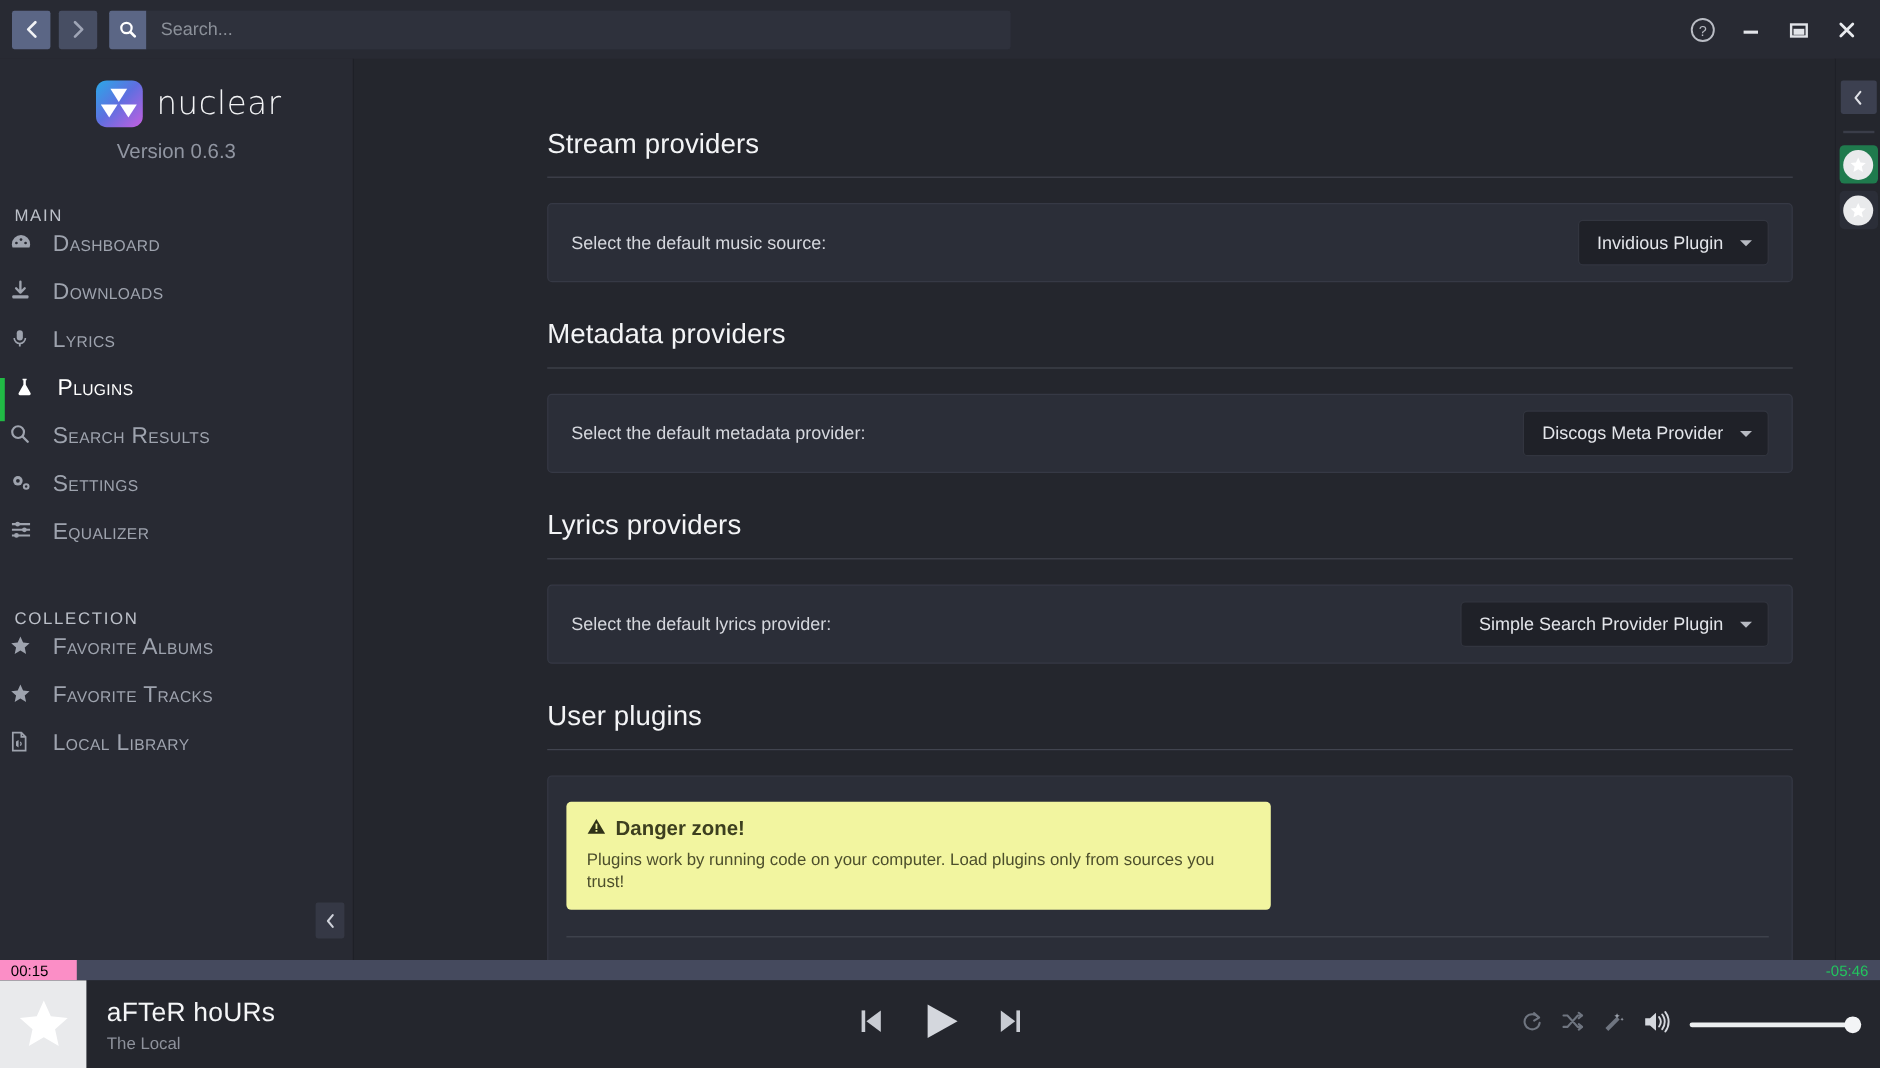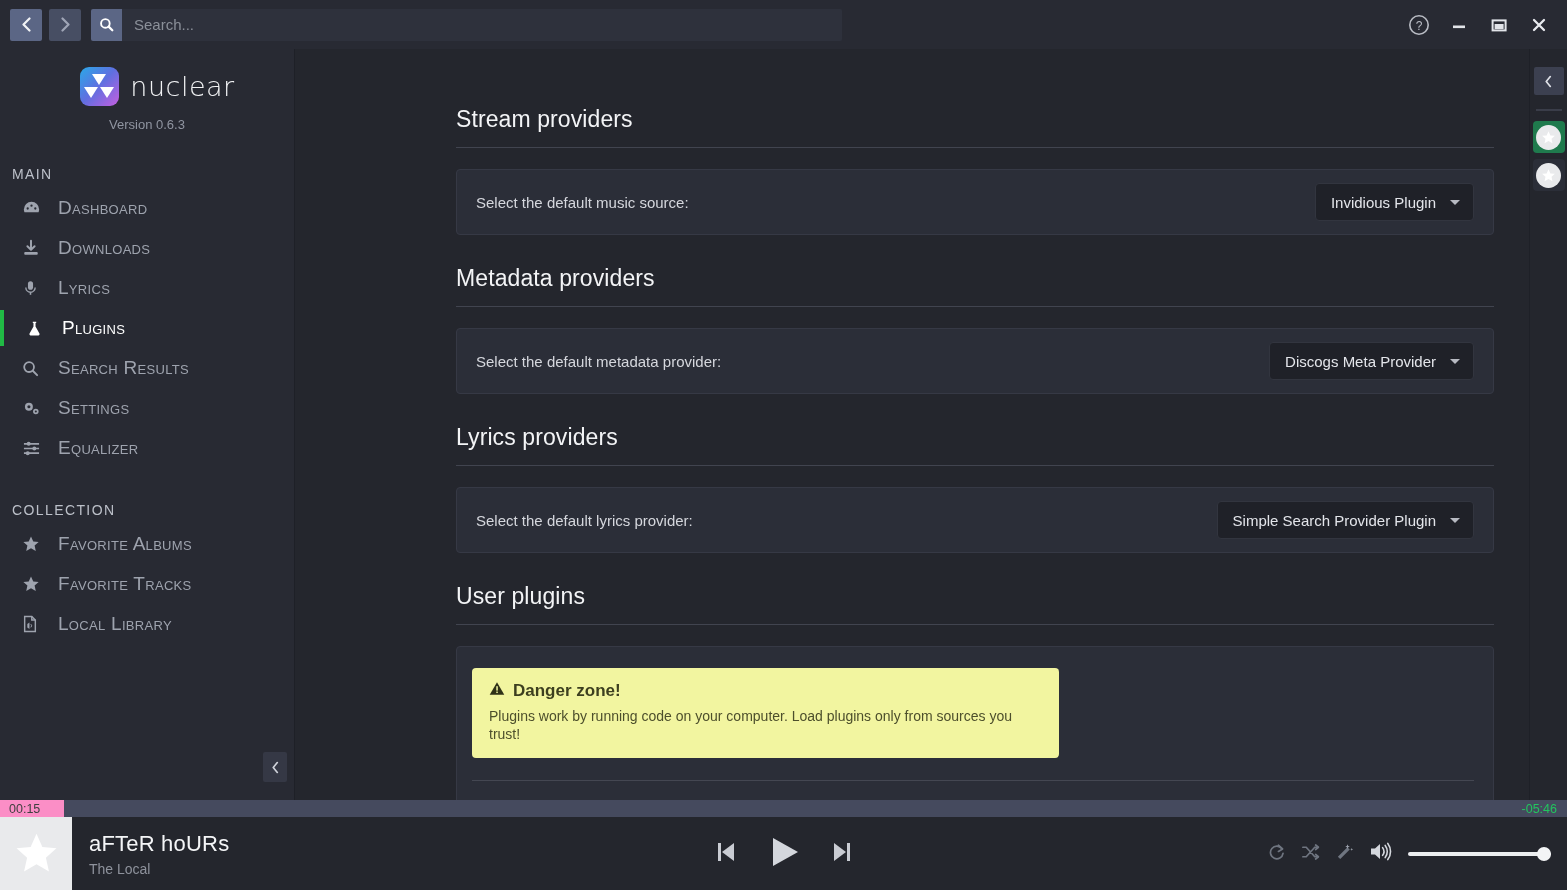--- a/index.html
+++ b/index.html
@@ -94,30 +94,30 @@
   }
   .tri { position: absolute; width: 0; height: 0; border-left: 7.5px solid transparent;
          border-right: 7.5px solid transparent; border-top: 11px solid #fff; }
   .tri.t1 { left: 12px; top: 7px; }
   .tri.t2 { left: 4px;  top: 20px; }
   .tri.t3 { left: 20px; top: 20px; }
   .logo-word {
     font-size: 27px; color: #f2f3f5; letter-spacing: .5px;
     font-family: "DejaVu Sans", sans-serif; font-weight: 300;
   }
-  .version { margin-top: 11px; font-size: 13px; color: #9095a1; }
+  .version { margin-top: 11px; font-size: 17px; color: #9095a1; }
 
   .nav-section-title {
     margin: 34px 0 6px 12px;
     font-size: 14px; letter-spacing: 1.4px;
     color: #bcc0c9; font-weight: 400;
   }
   .nav-item {
-    display: flex; align-items: center;
-    height: 40px; padding-left: 22px;
+    display: flex; align-items: flex-start;
+    height: 40px; padding-left: 8px;
     color: #9ea3ae; cursor: pointer;
     position: relative;
     font-variant: small-caps;
     font-size: 19px;
     letter-spacing: .3px;
   }
   .nav-item .ic {
     width: 24px; display: flex; align-items: center; justify-content: flex-start;
     margin-right: 12px; color: #9ea3ae;
   }
@@ -226,21 +226,21 @@
   .seekbar {
     height: 17px; background: #454a5e; position: relative;
     display: flex; align-items: center;
   }
   .seek-fill {
     position: absolute; left: 0; top: 0; bottom: 0;
     width: 64px; background: #fb8ec6;
     display: flex; align-items: center;
   }
   .seek-cur {
-    color: #404040; font-size: 12.5px; padding-left: 9px;
+    color: #000000; font-size: 12.5px; padding-left: 9px;
   }
   .seek-rem {
     position: absolute; right: 10px; color: #22c55e; font-size: 12.5px;
   }
   .player {
     height: 73px; background: #24262d;
     display: flex; align-items: center; position: relative;
   }
   .art {
     width: 72px; height: 73px; background: #e9eaec;

